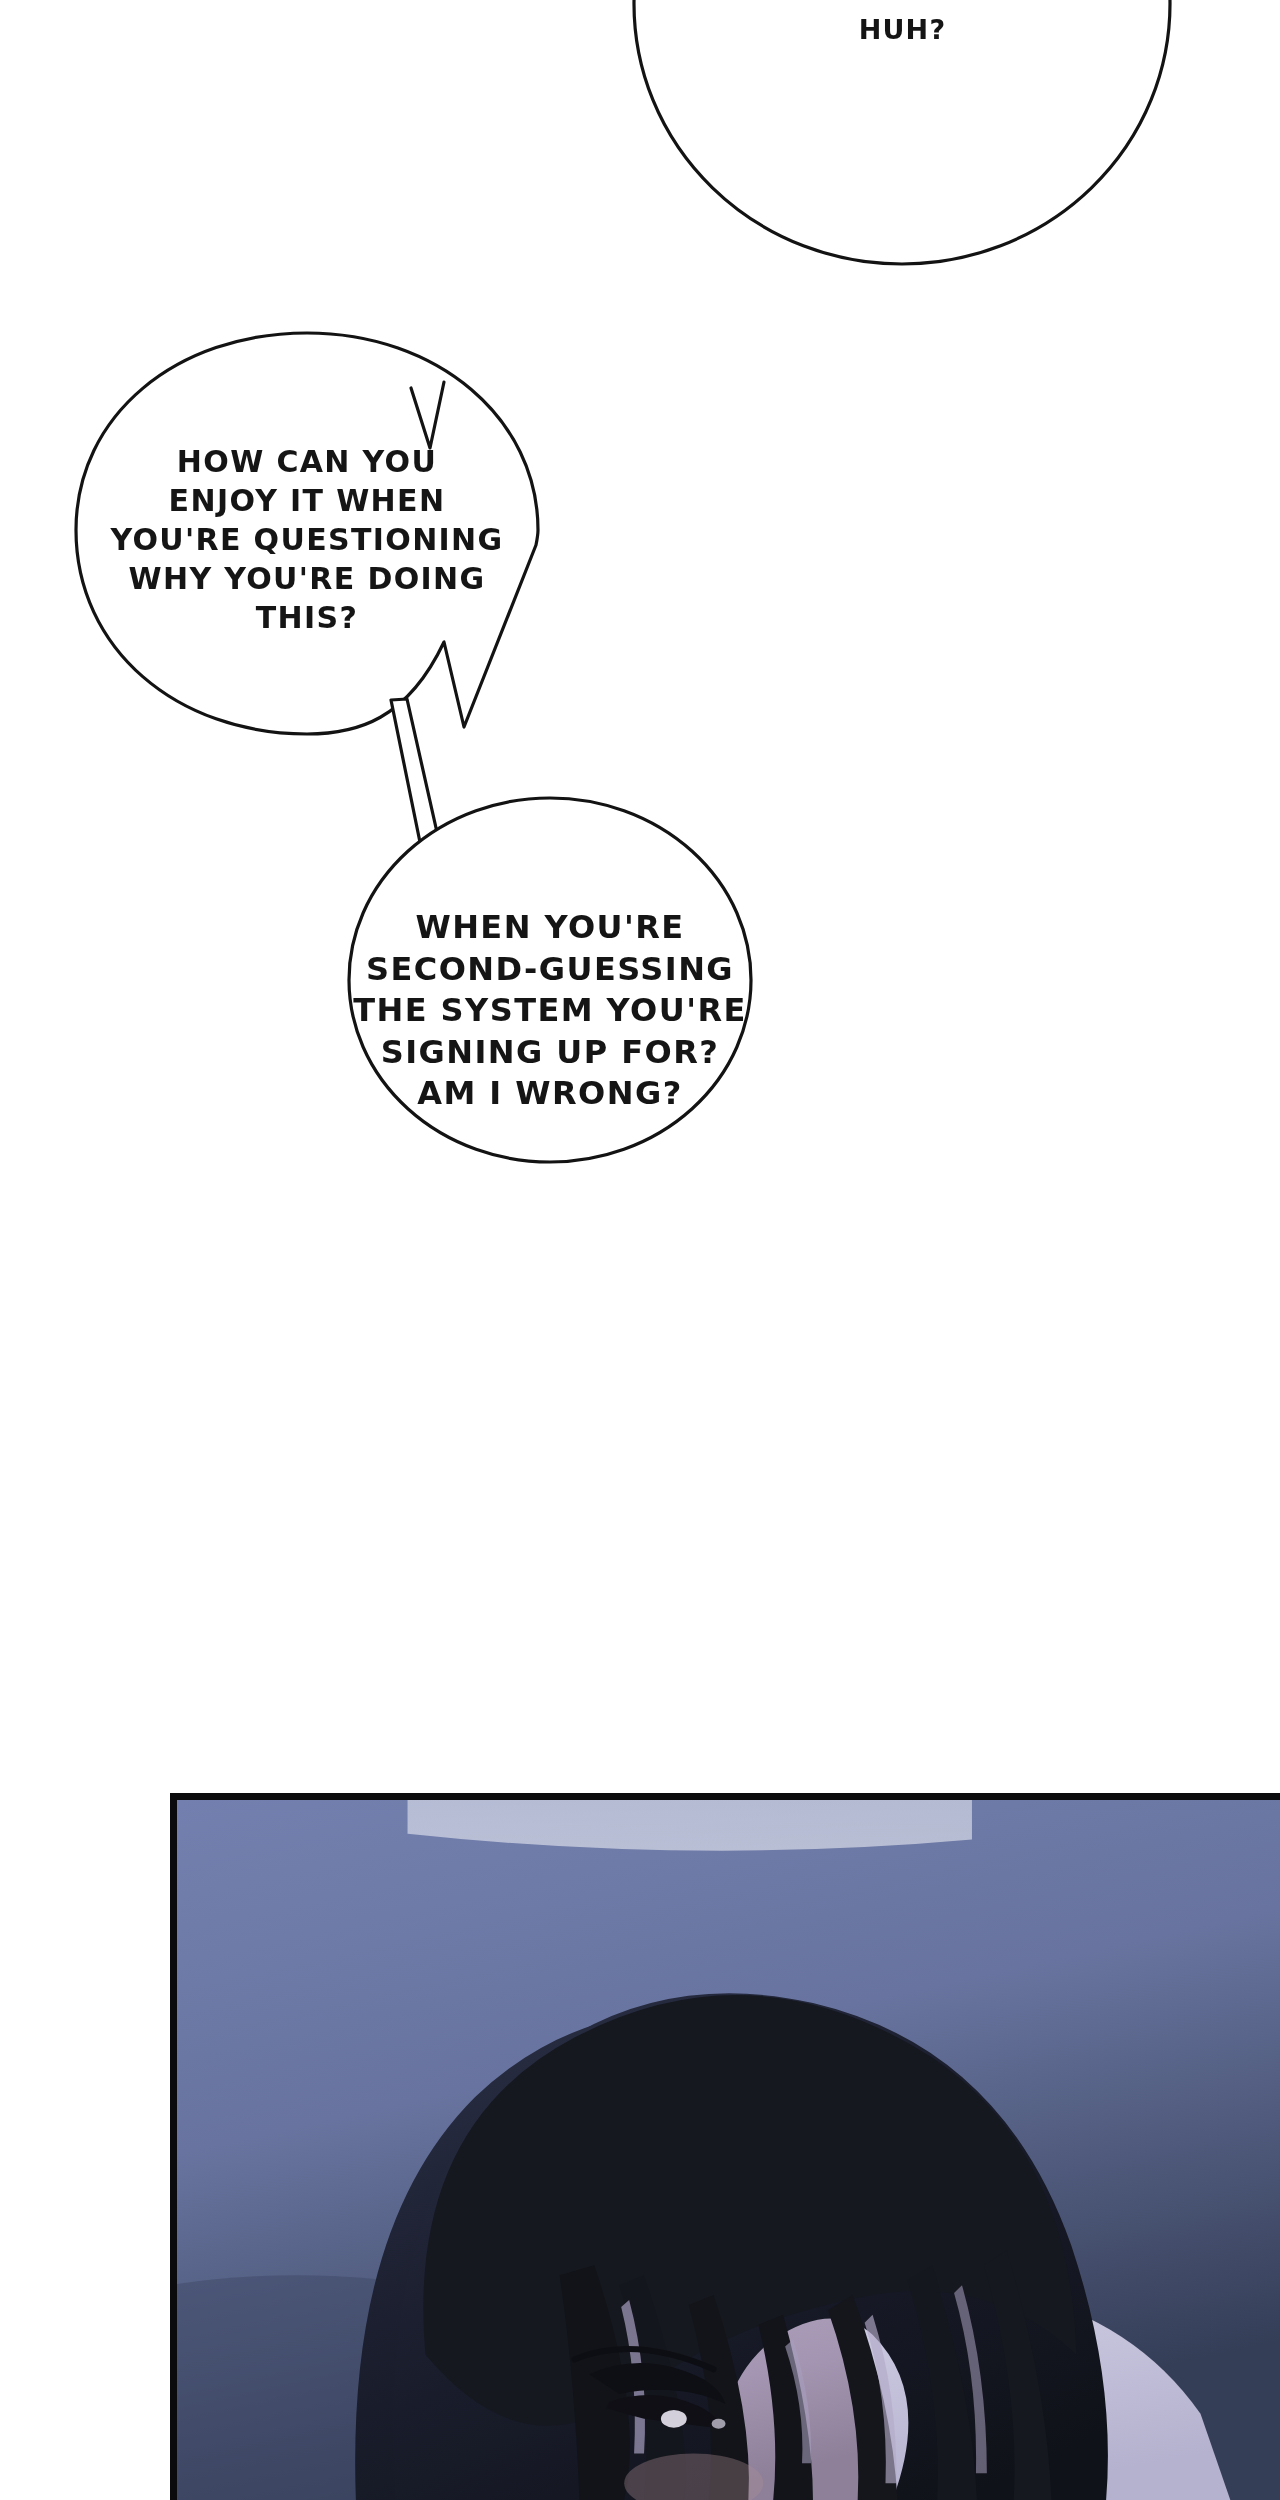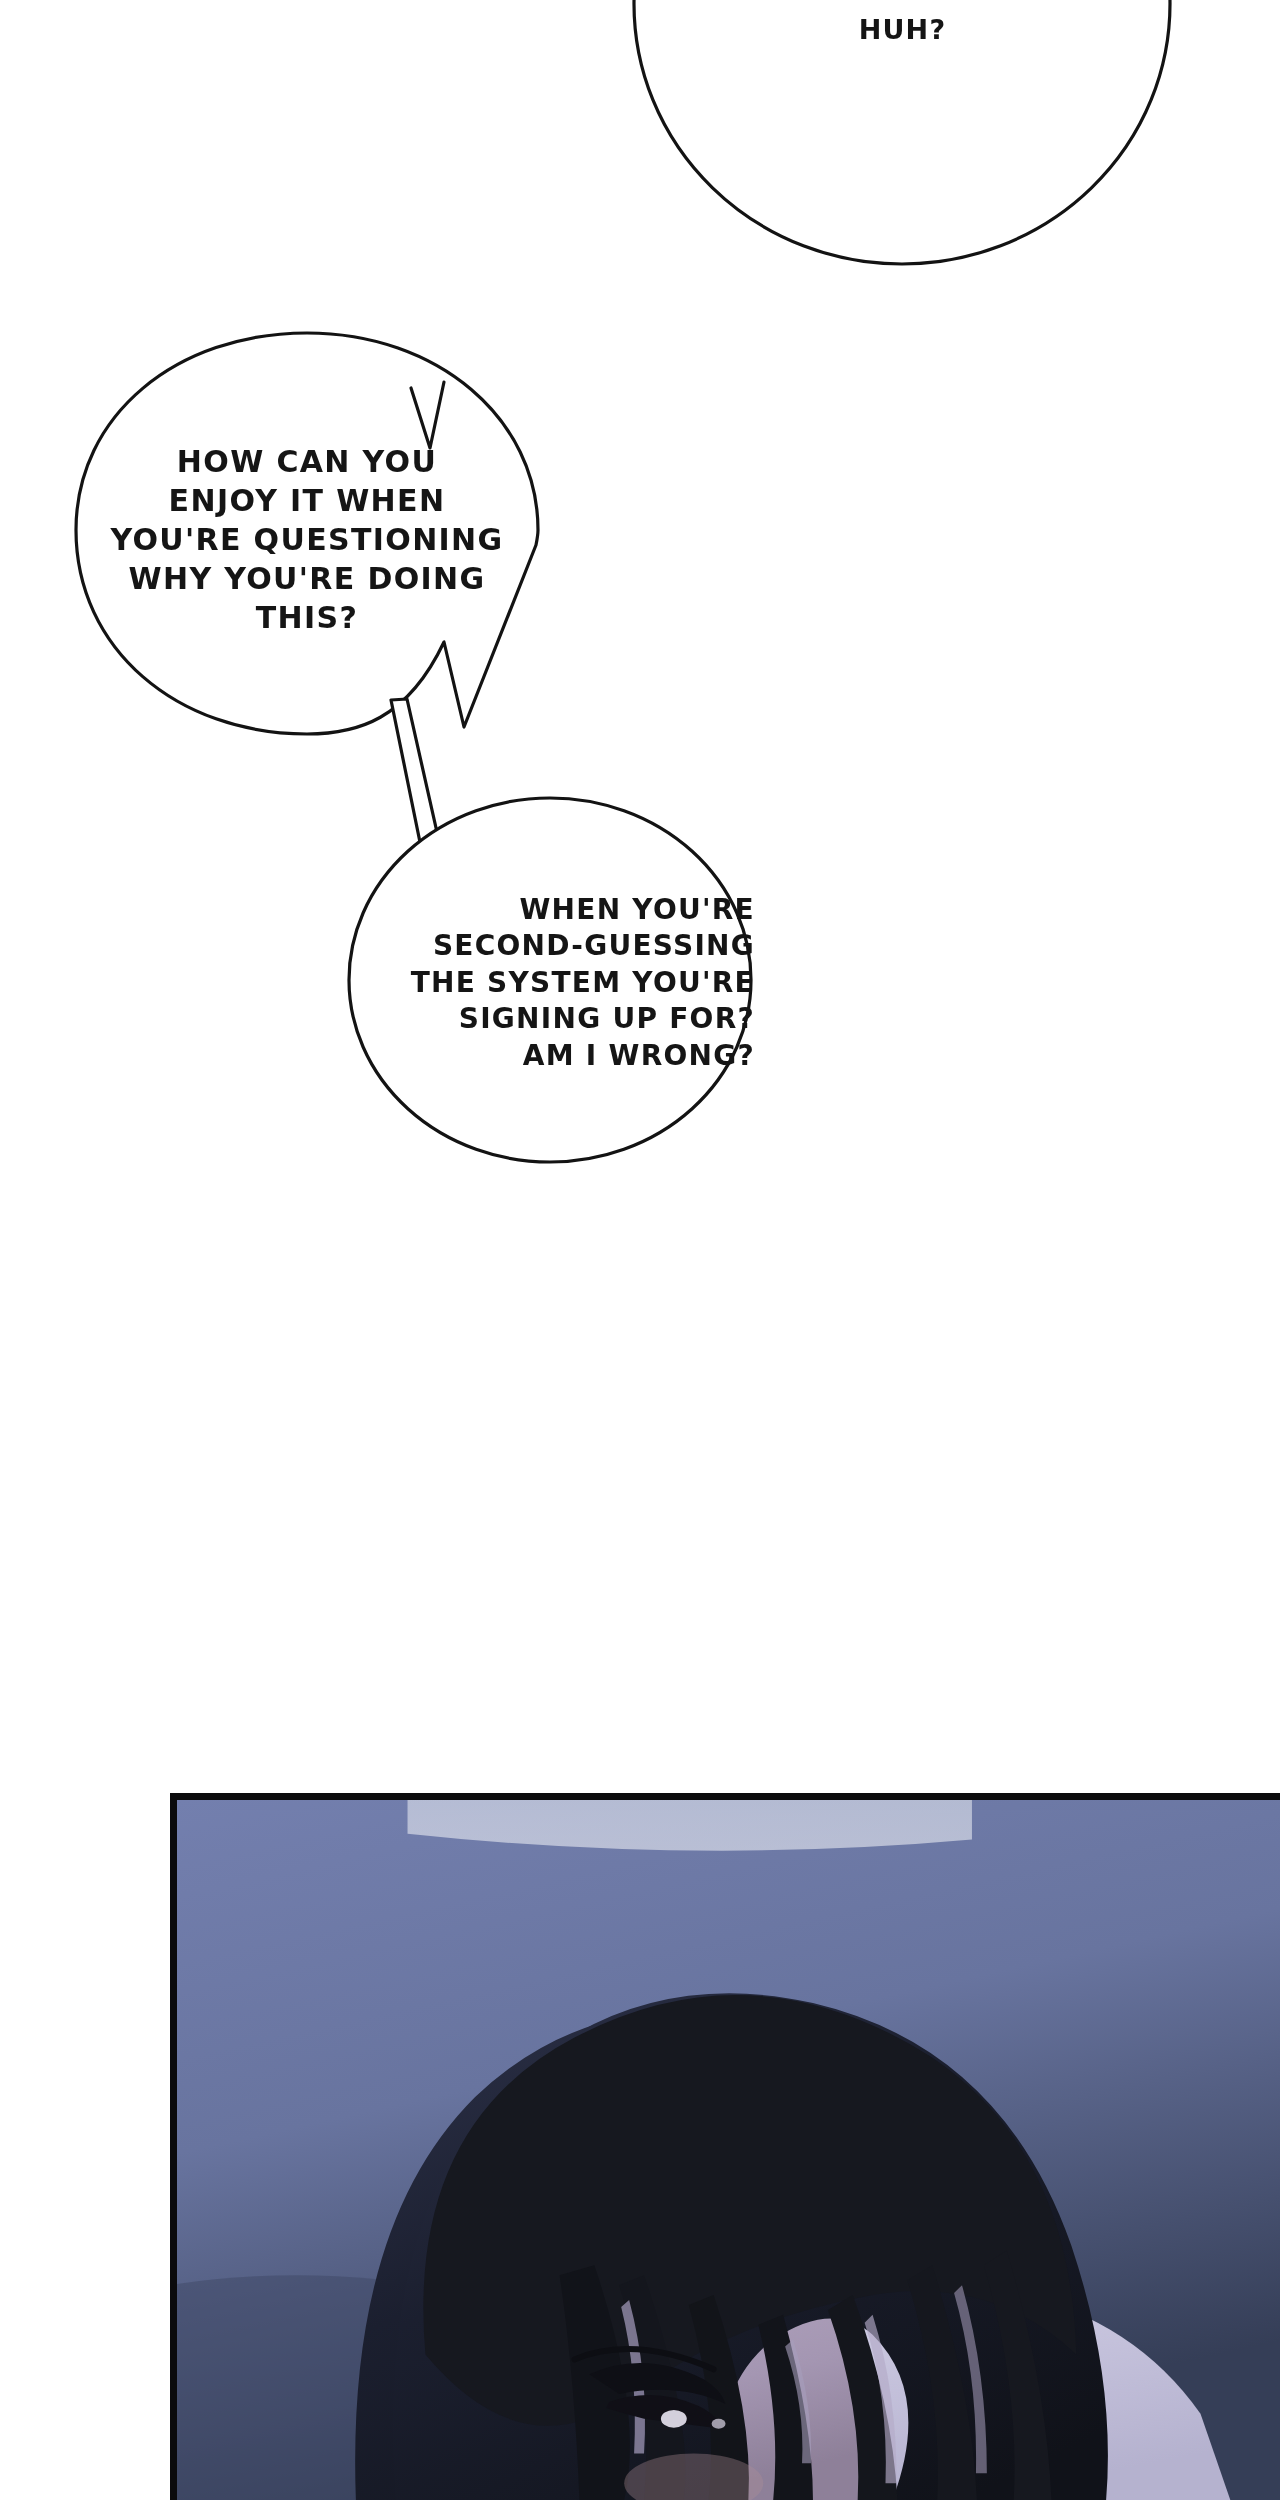--- a/index.html
+++ b/index.html
@@ -92,23 +92,22 @@
   }
 
   
   #bubble-when {
     left: 345px;
     top: 795px;
     width: 410px;
     height: 370px;
   }
   #bubble-when .bubble-text {
-    top: 97px;
-    font-size: 28px;
-    text-align: right;
+    top: 112px;
+    font-size: 32px;
   }
 
   .bubble-shape {
     fill: #ffffff;
     stroke: #131313;
     stroke-width: 3.2;
     stroke-linejoin: round;
     stroke-linecap: round;
   }
   .bubble-tail {

